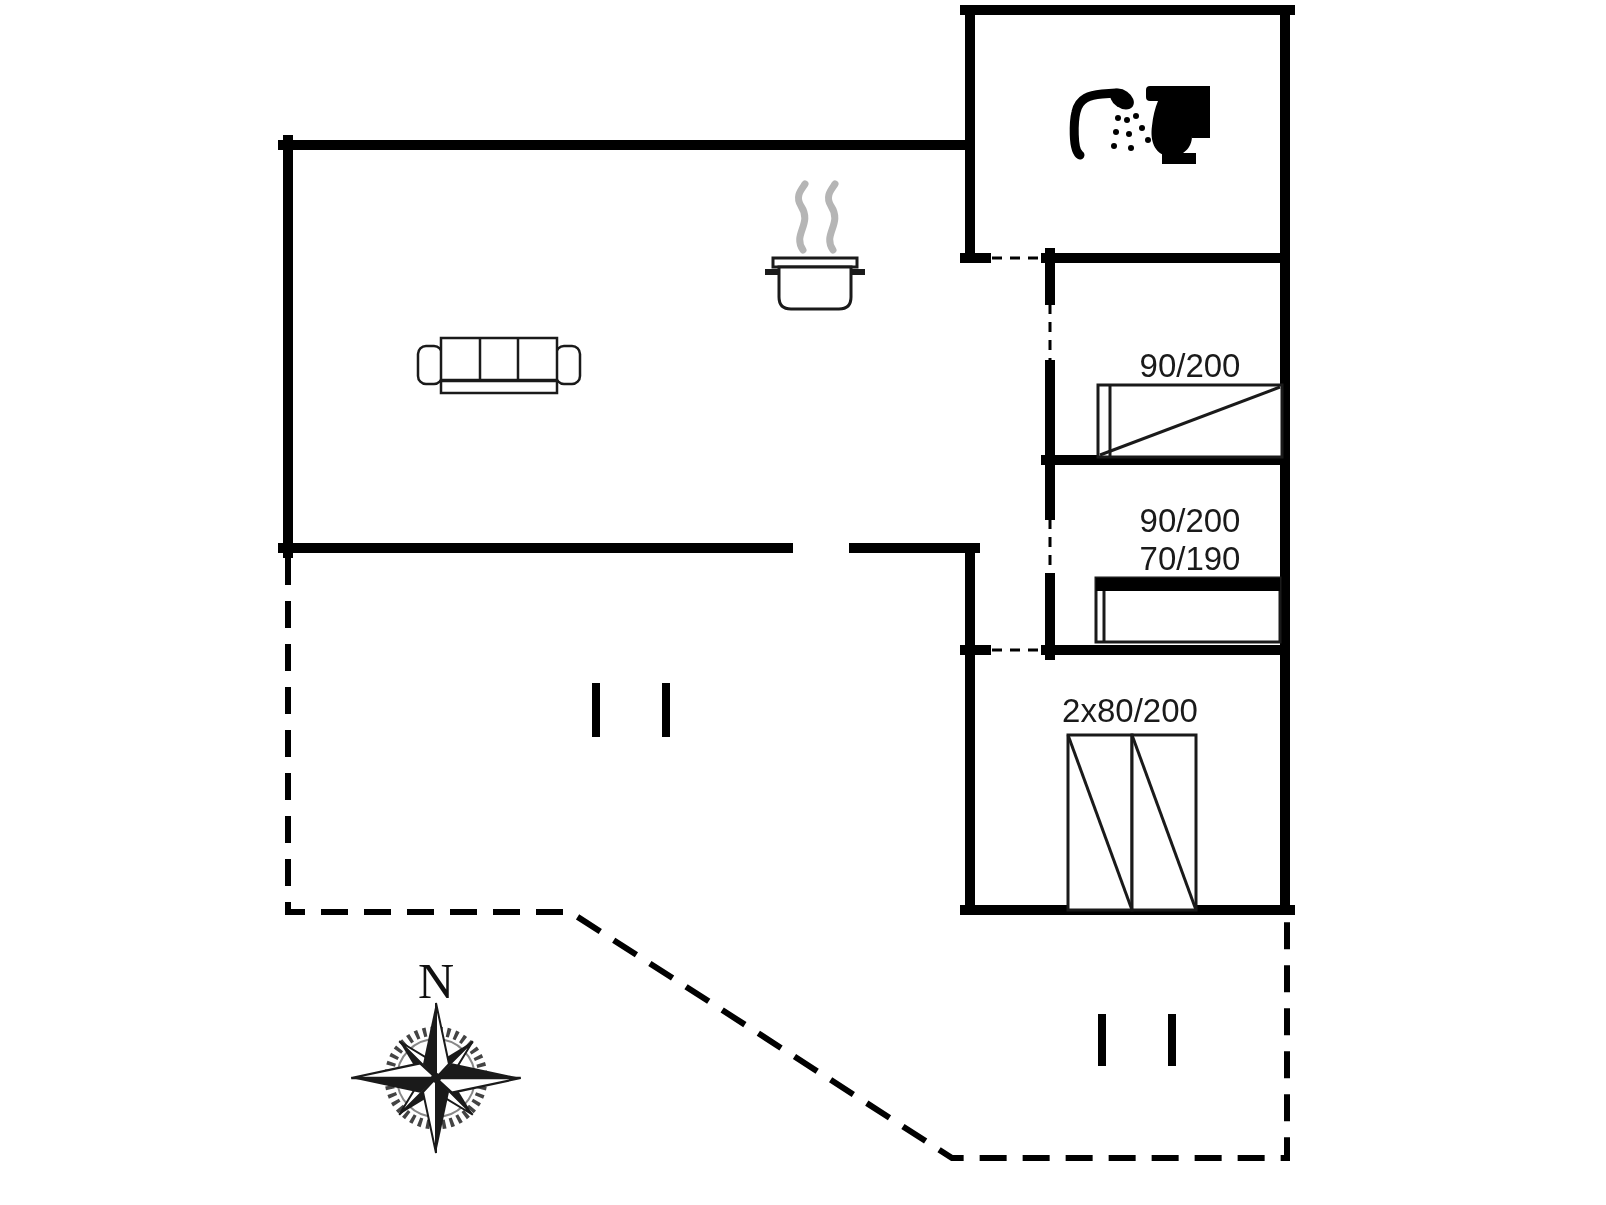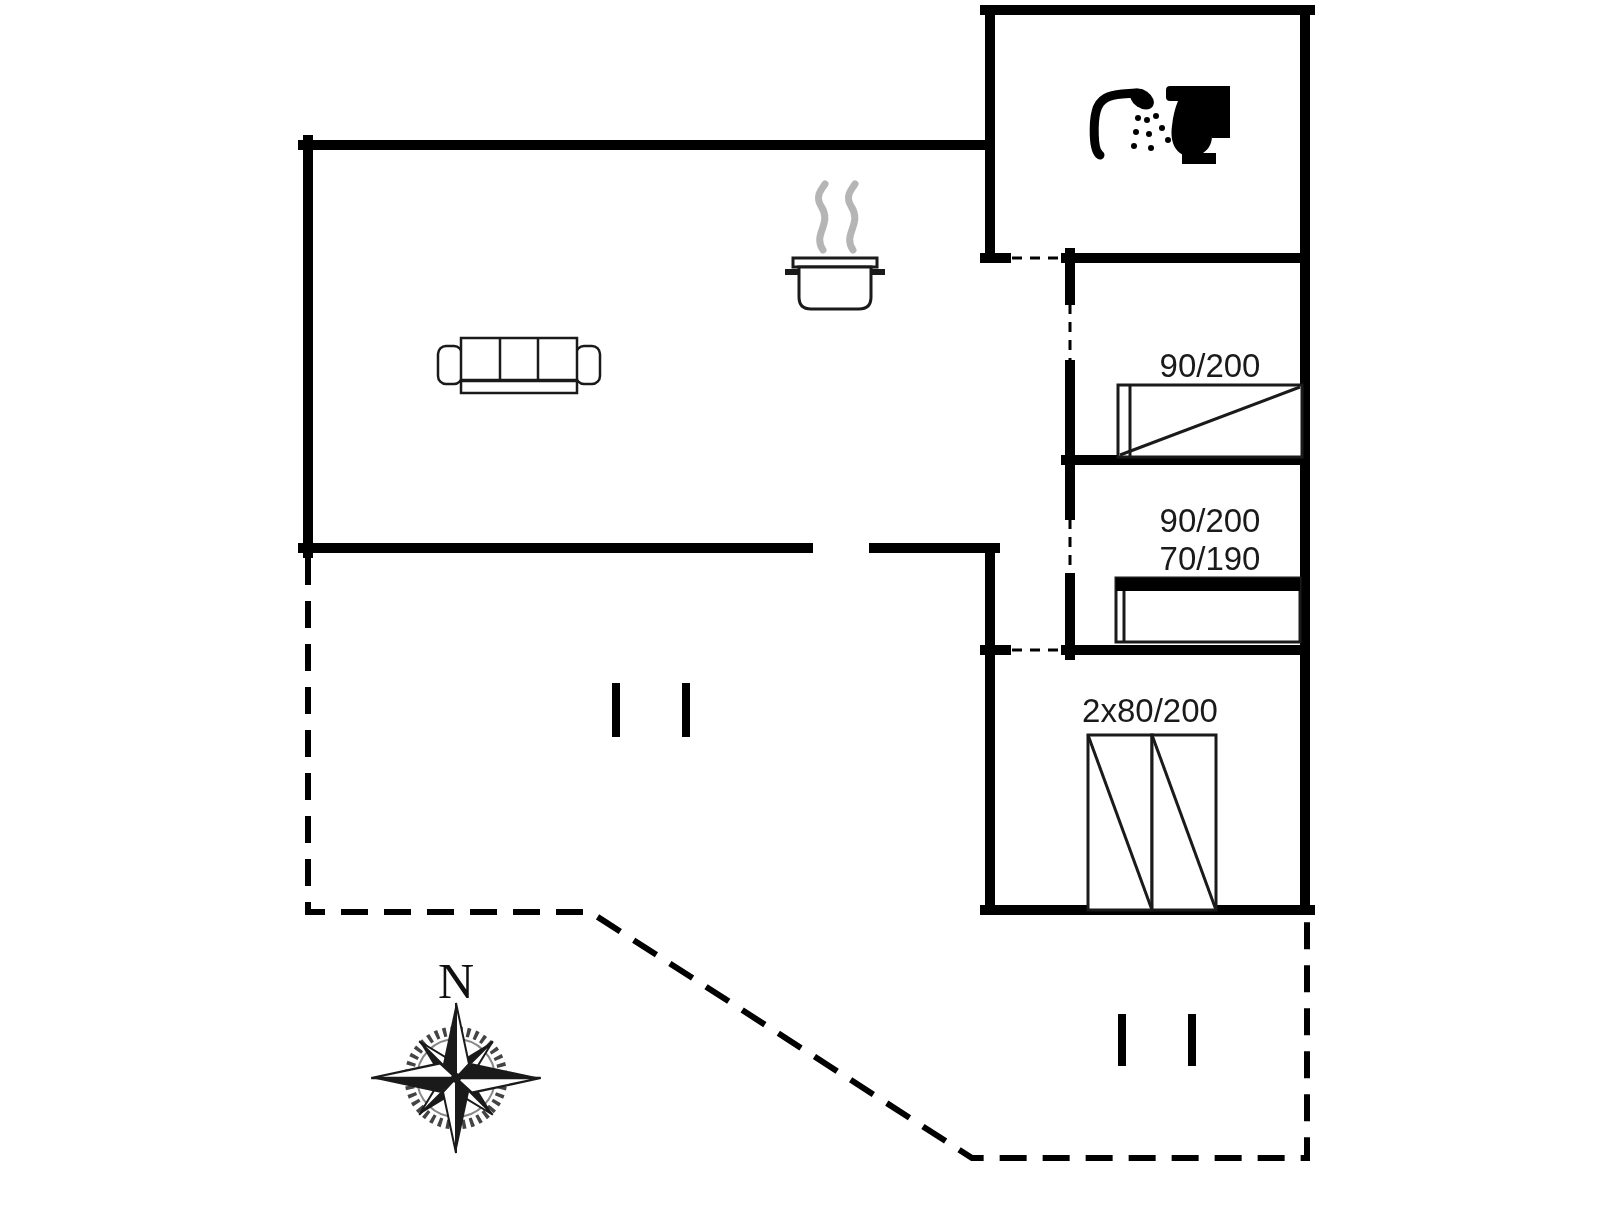--- a/index.html
+++ b/index.html
@@ -3,21 +3,20 @@
 <meta charset="utf-8">
 <style>
   html, body { margin: 0; padding: 0; background: #ffffff; }
   .canvas {
     position: relative;
     width: 1535px;
     height: 1205px;
     background: #ffffff;
     overflow: hidden;
     font-family: "Liberation Sans", sans-serif;
-    margin-left: 20px;
   }
   svg { display: block; }
   .dim  { font: 33px "Liberation Sans", sans-serif; fill: #1a1a1a; }
   .north { font: 50px "Liberation Serif", serif; fill: #111111; }
 </style>
 </head>
 <body>
 
 <div class="canvas">
 <svg width="1606" height="1205" viewBox="0 0 1606 1205" xmlns="http://www.w3.org/2000/svg">

